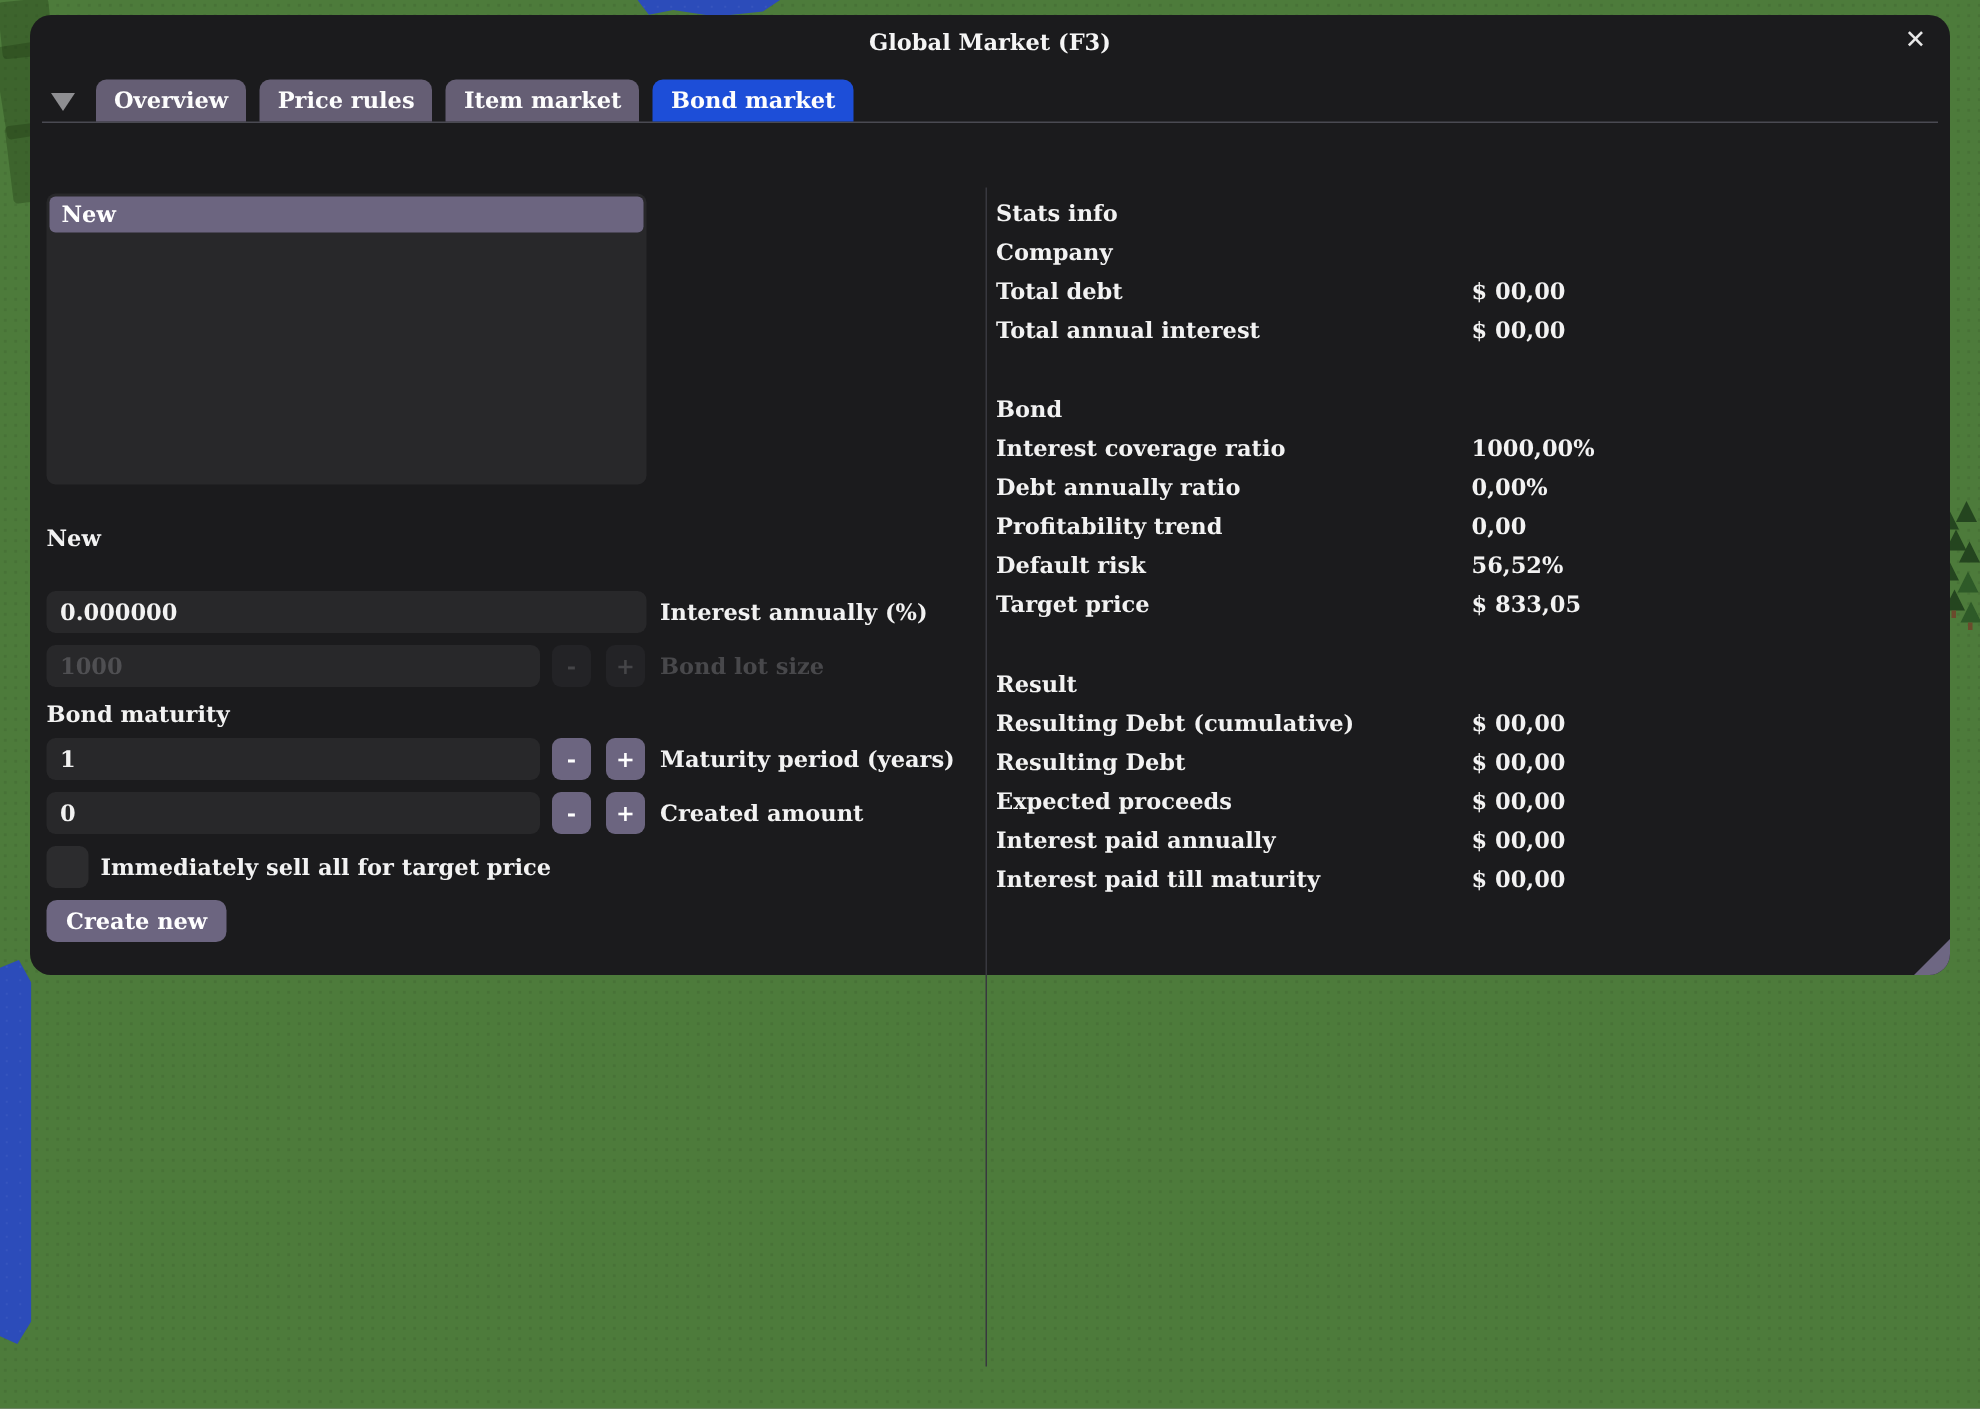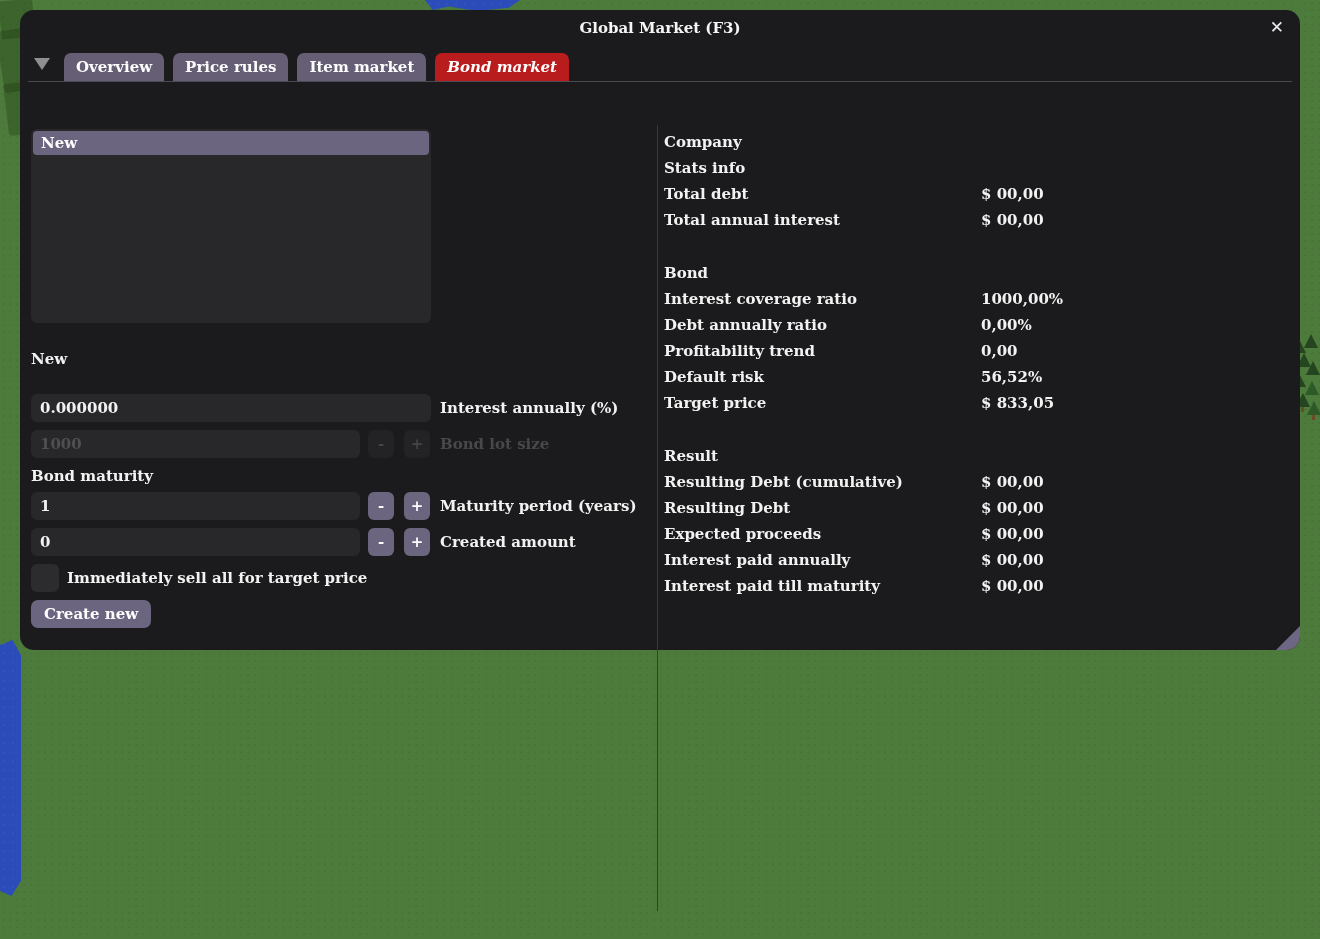--- a/index.html
+++ b/index.html
@@ -23,28 +23,28 @@
   .trunk{position:absolute;width:3px;height:5px;background:#6b4a2c;}
   
   .window{position:absolute;left:20px;top:10px;width:1280px;height:640px;
     background:#1b1b1d;border-radius:14px;color:#f2f2f2;}
   .win-title{position:absolute;left:0;right:0;top:9px;text-align:center;
     font-size:15px;font-weight:700;color:#f5f5f5;}
   .close-btn{position:absolute;right:16px;top:7px;font-size:17px;line-height:20px;
     color:#e8e8e8;cursor:pointer;font-family:"DejaVu Sans","Liberation Sans",sans-serif;font-weight:400;}
   
   .tabrow{position:absolute;left:8px;right:8px;height:28px;
-    border-bottom:1px solid #4a4a52;display:flex;align-items:center;}
+    border-bottom:1px solid #4a4a52;display:flex;align-items:flex-end;}
   .tabrow1{top:43px;} .tabrow2{top:79px;}
   .tri{width:0;height:0;border-left:8px solid transparent;border-right:8px solid transparent;
     border-top:12px solid #8f8f92;margin:0 0 7px 6px;cursor:pointer;}
   .tabs{display:flex;gap:9px;margin-left:14px;}
   .tab{height:28px;line-height:29px;padding:0 12px;background:#655e74;color:#fdfdfd;
     font-size:15px;font-weight:700;border-radius:7px 7px 0 0;cursor:pointer;white-space:nowrap;}
-  .tab.active{background:#b91c1c;font-style:italic;}
+  .tab.active{background:#1d4ed8;}
   
   .vdivider{position:absolute;left:637px;top:115px;height:786px;width:1px;background:#38383f;}
   
   .listbox{position:absolute;left:11px;top:119px;width:400px;height:194px;
     background:#28282a;border-radius:6px;}
   .list-item{margin:2px;height:24px;line-height:24px;padding-left:8px;background:#6c6580;
     border-radius:4px;font-size:15px;font-weight:700;color:#fff;cursor:pointer;}
   .heading{position:absolute;left:11px;font-size:15px;font-weight:700;color:#f2f2f2;}
   .field{position:absolute;height:28px;background:#28282a;border:none;border-radius:6px;
     color:#f2f2f2;font-size:15px;font-weight:700;padding:0 0 0 9px;
@@ -139,23 +139,23 @@
   <button class="stepbtn" style="left:348px;top:518px;">-</button>
   <button class="stepbtn" style="left:384px;top:518px;">+</button>
   <div class="flabel" style="top:518px;">Created amount</div>
 
   <div class="checkbox" style="top:554px;"></div>
   <div class="cblabel" style="top:554px;">Immediately sell all for target price</div>
 
   <button class="btn" style="top:590px;">Create new</button>
 
   <div class="stats">
+    <div class="sheading">Stats info</div>
+
     <div class="sheading">Company</div>
-
-    <div class="sheading">Stats info</div>
     <div class="srow">
       <span>Total debt</span>
       <span class="svalue">$ 00,00</span>
     </div>
     <div class="srow">
       <span>Total annual interest</span>
       <span class="svalue">$ 00,00</span>
     </div>
 
     <div class="sgap"></div>

